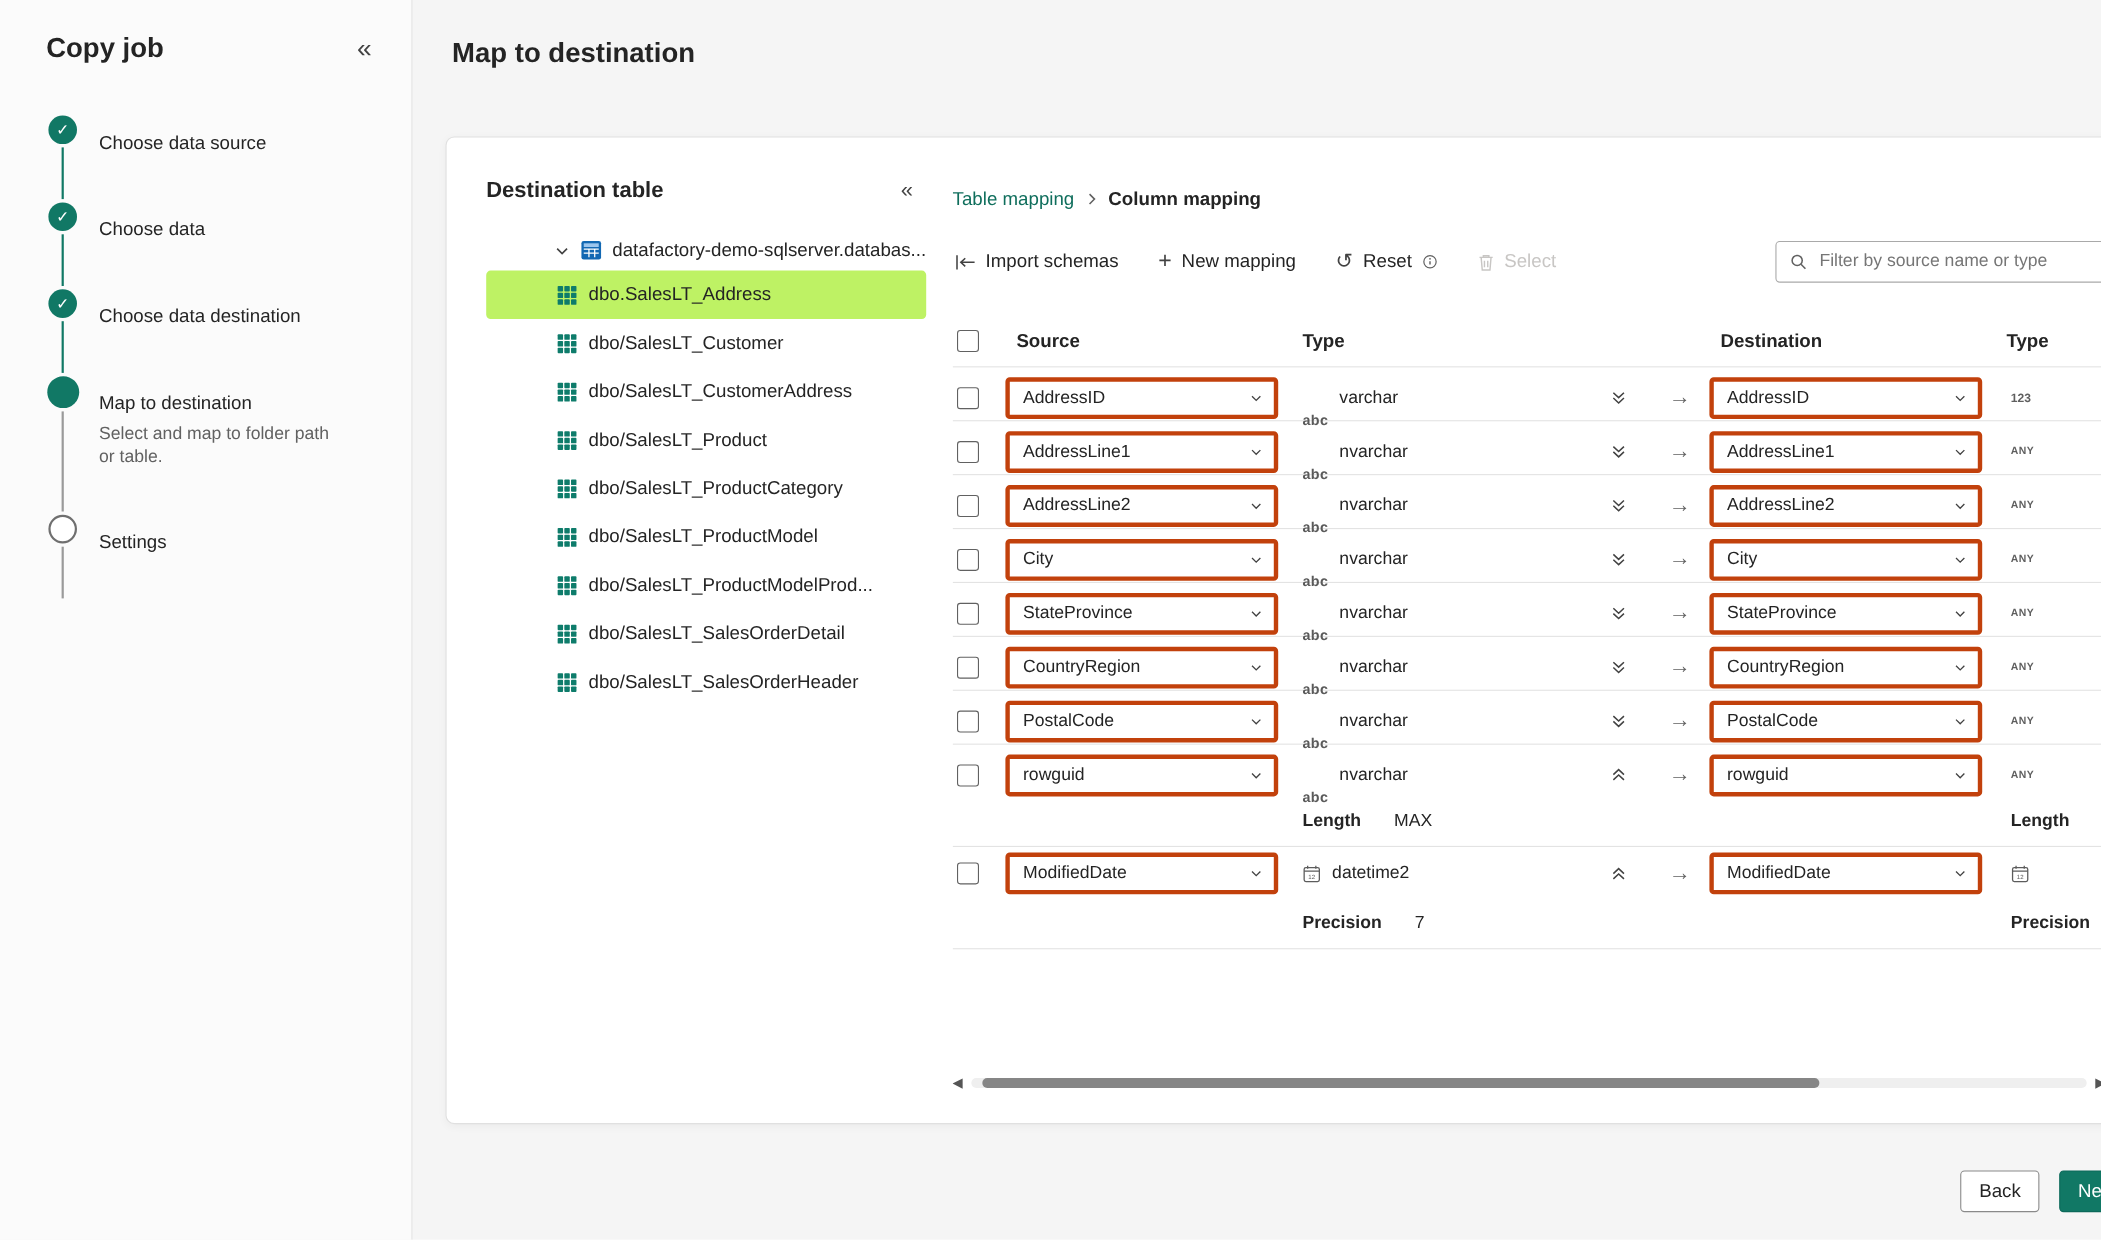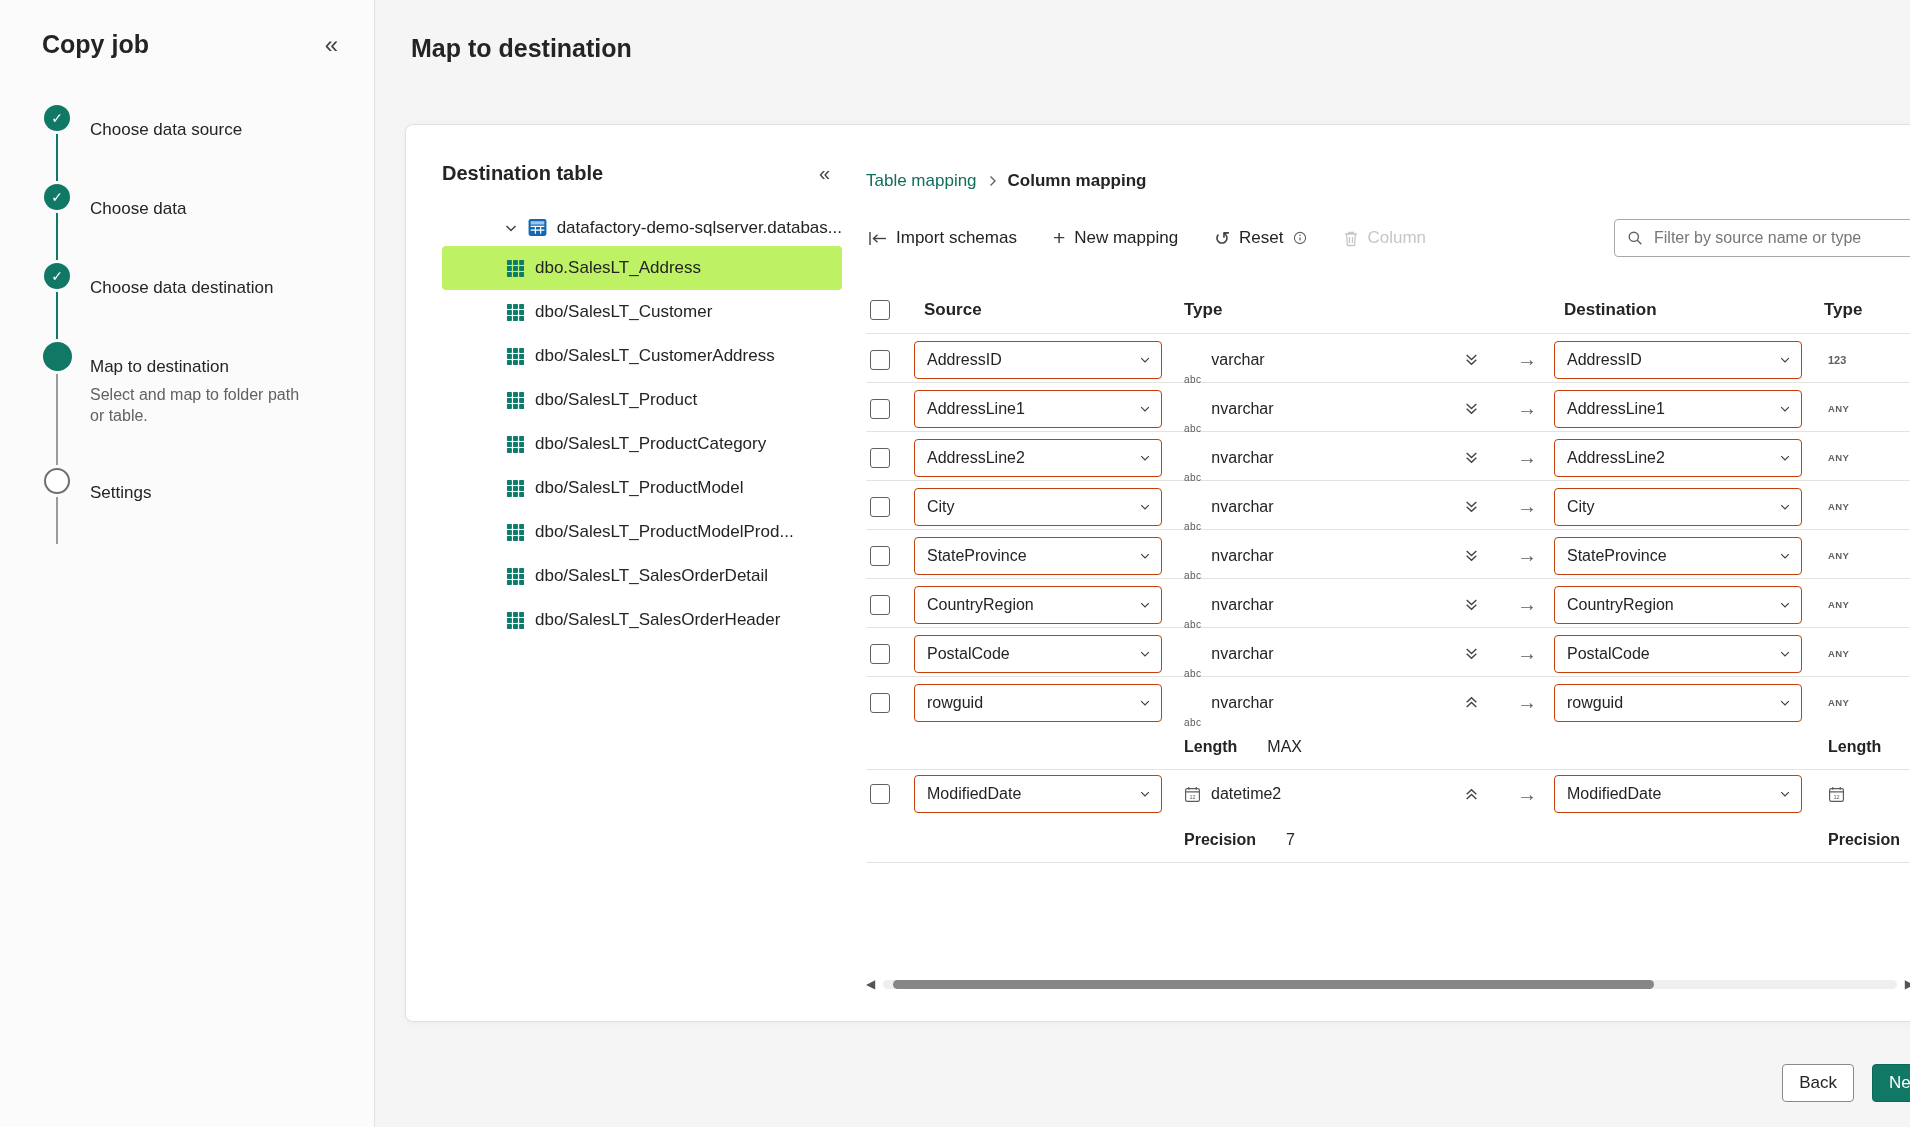--- a/index.html
+++ b/index.html
@@ -78,26 +78,26 @@
   .row-grid{display:grid;grid-template-columns:48px 270px 258px 58px 54px 270px 90px;align-items:center;}
   .thead{height:46px;border-bottom:1px solid #e3e3e3;}
   .th{font-size:17px;font-weight:700;}
   .th.pad{padding-left:10px;}
   .row-group{border-bottom:1px solid #e3e3e3;}
   .main-row{height:48px;}
   .prop-row{height:44px;}
   .cell{min-width:0;}
   .cb-cell{display:flex;justify-content:flex-start;padding-left:4px;}
   .cb{width:20px;height:20px;box-sizing:border-box;border:1px solid #616161;border-radius:3px;background:#fff;cursor:pointer;}
-  .dropdown{width:248px;height:38px;box-sizing:border-box;border:1px solid #c2410c;border-radius:4px;
+  .dropdown{width:248px;height:38px;box-sizing:border-box;border:4px solid #c2410c;border-radius:4px;
     background:#fff;display:flex;align-items:center;justify-content:space-between;
     padding:0 10px 0 12px;cursor:pointer;}
   .dd-val{font-size:16px;white-space:nowrap;overflow:hidden;text-overflow:ellipsis;}
   .type-cell{display:flex;align-items:center;gap:10px;}
-  .abc-badge{font-size:10px;font-weight:400;color:#5a5a5a;letter-spacing:.4px;margin-top:40px;}
+  .abc-badge{font-size:13px;font-weight:700;color:#5a5a5a;letter-spacing:.4px;margin-top:40px;}
   .type-name{font-size:16px;}
   .center{display:flex;justify-content:center;}
   .expander{background:none;border:none;cursor:pointer;padding:4px;display:flex;}
   .expander.up svg{transform:rotate(180deg);}
   .map-arrow{font-size:20px;color:#616161;}
   .dt-cell{display:flex;align-items:center;gap:6px;padding-left:4px;white-space:nowrap;}
   .dt-text{font-size:11px;font-weight:700;color:#5f5f5f;}
   .dt-text.any{font-size:9.5px;letter-spacing:.4px;}
   .prop-cell{display:flex;align-items:center;gap:30px;font-size:16px;}
   .prop-cell b{font-weight:700;}
@@ -359,21 +359,21 @@
             <svg width="14" height="14" viewBox="0 0 14 14" fill="none" stroke="#616161">
                 <circle cx="7" cy="7" r="5.6" stroke-width="1.1"></circle>
                 <path d="M7 6.4v3" stroke-width="1.3"></path>
                 <circle cx="7" cy="4.3" r="0.8" fill="#616161" stroke="none"></circle>
               </svg>
           </button>
           <button class="tb-btn disabled">
             <svg width="16" height="17" viewBox="0 0 16 17" fill="none" stroke="#c8c6c4" stroke-width="1.3">
                 <path d="M2 4h12M5.5 4V2.5h5V4M3.5 4l1 11.5h7L12.5 4M6.5 7v6M9.5 7v6"></path>
               </svg>
-            <span>Column</span>
+            <span>Select</span>
           </button>
           <div class="filter-box">
             <svg width="16" height="16" viewBox="0 0 16 16" fill="none" stroke="#616161" stroke-width="1.4">
                 <circle cx="6.8" cy="6.8" r="4.6"></circle>
                 <path d="M10.3 10.3L14.3 14.3"></path>
               </svg>
             <input placeholder="Filter by source name or type" style="">
           </div>
         </div>
 

